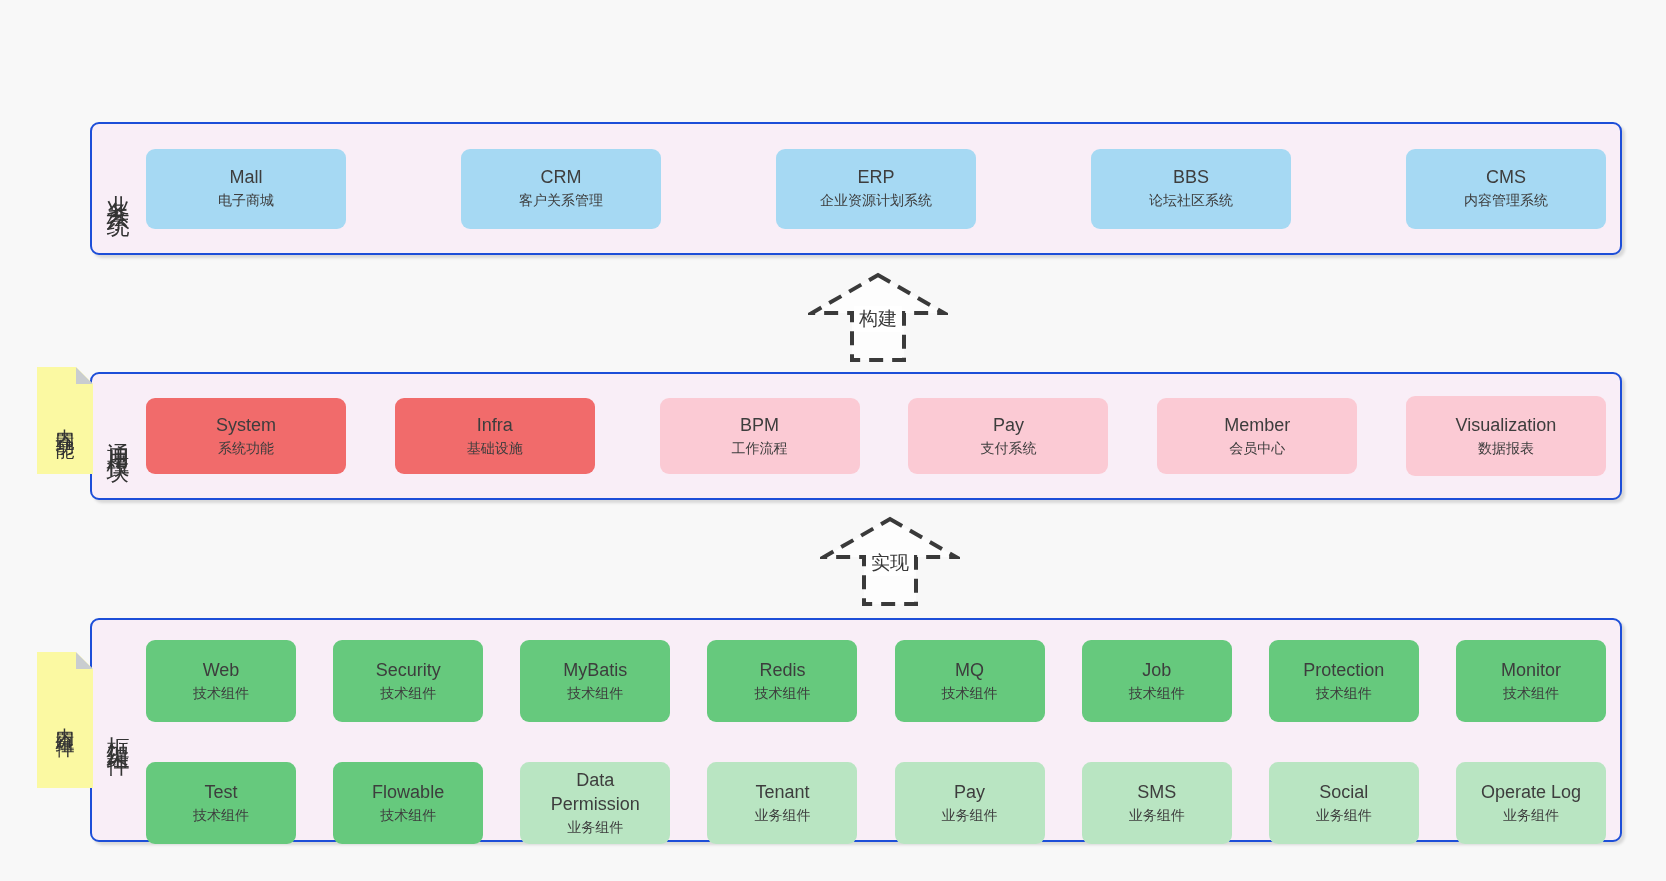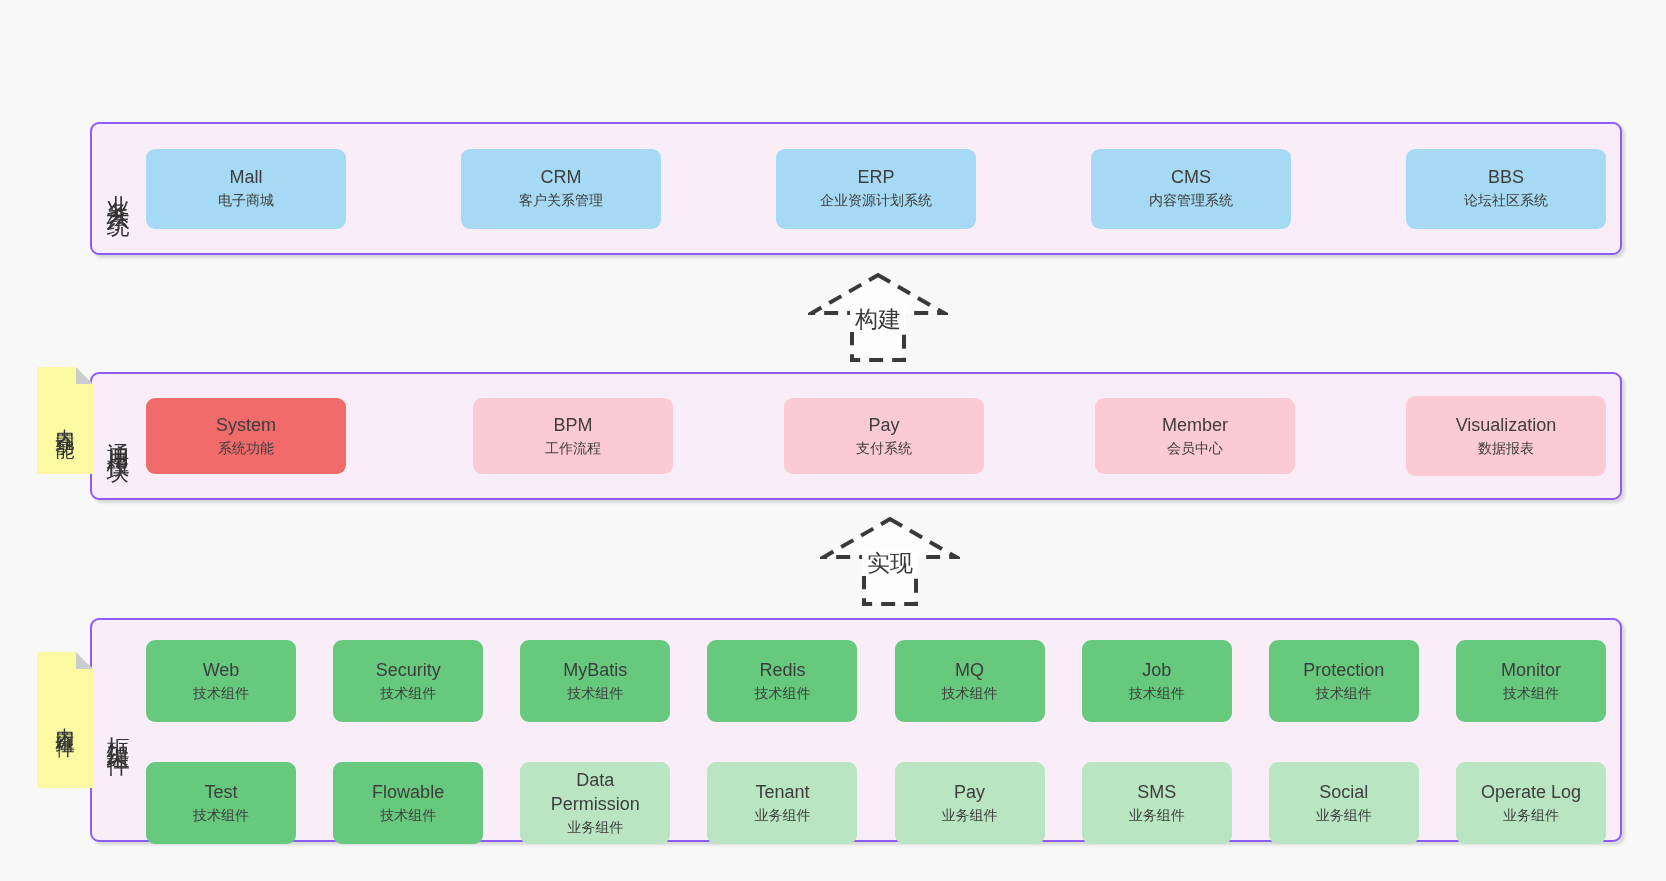--- a/index.html
+++ b/index.html
@@ -9,21 +9,21 @@
     -webkit-font-smoothing:antialiased;
   }
   .stage{
     position:relative;width:1666px;height:881px;
     background:#f8f8f8;overflow:hidden;
   }
   
   .layer{
     position:absolute;left:90px;width:1532px;
     background:#f9eef7;
-    border:2px solid #8b5cf6;border-radius:9px;
+    border:2px solid #1d4ed8;border-radius:9px;
     box-shadow:3px 3px 3px rgba(0,0,0,0.13);
     box-sizing:border-box;
   }
   .layer-label{
     position:absolute;left:0;top:0;bottom:0;width:54px;
     display:flex;align-items:center;justify-content:center;
     writing-mode:vertical-lr;text-orientation:upright;
     font-size:23px;letter-spacing:6px;color:#333;
     user-select:none;
   }
@@ -47,21 +47,21 @@
   .blue{background:#a6d9f3;}
   .red{background:#f16b6b;}
   .pink{background:#fbcad4;}
   .green{background:#66c97d;}
   .lightgreen{background:#b9e5c2;}
   
   .arrow{position:absolute;}
   .arrow-label{
     position:absolute;transform:translateX(-50%);
     background:#ffffff;padding:2px 5px;
-    font-size:23px;color:#3a3a3a;line-height:22px;
+    font-size:19px;color:#3a3a3a;line-height:22px;
     user-select:none;
   }
   
   .note{
     position:absolute;left:37px;width:56px;
     background:#fbf9a2;
     clip-path:polygon(0 0, calc(100% - 17px) 0, 100% 17px, 100% 100%, 0 100%);
     display:flex;align-items:center;justify-content:center;
     z-index:5;
   }
@@ -90,44 +90,48 @@
         </div>
         <div class="box box-wide blue">
           <div class="box-name">CRM</div>
           <div class="box-sub">客户关系管理</div>
         </div>
         <div class="box box-wide blue">
           <div class="box-name">ERP</div>
           <div class="box-sub">企业资源计划系统</div>
         </div>
         <div class="box box-wide blue">
+          <div class="box-name">BBS</div>
+          <div class="box-sub">论坛社区系统</div>
+        </div>
+        <div class="box box-wide blue">
           <div class="box-name">CMS</div>
           <div class="box-sub">内容管理系统</div>
-        </div>
-        <div class="box box-wide blue">
-          <div class="box-name">BBS</div>
-          <div class="box-sub">论坛社区系统</div>
         </div>
       </div>
     </div>
   </div>
 
   <svg class="arrow" style="left:808px;top:272px;" width="140" height="92" viewBox="0 0 140 92">
     <polygon points="70,3 136,41 96,41 96,88 44,88 44,41 4,41" fill="#fdfdfd" stroke="#3a3a3a" stroke-width="4" stroke-dasharray="14 9"></polygon>
   </svg>
   <div class="arrow-label" style="left:878px;top:306px;">构建</div>
 
   <div class="layer" style="top:372px;height:128px;">
     <div class="layer-label">通用模块</div>
     <div class="boxes-area">
       <div class="box-row">
         <div class="box box-wide red" style="height:76px;">
           <div class="box-name">System</div>
           <div class="box-sub">系统功能</div>
         </div>
+        <div class="box box-wide red" style="height:76px;">
+          <div class="box-name">Infra</div>
+          <div class="box-sub">基础设施</div>
+        </div>
         <div class="box box-wide pink" style="height:76px;margin-left:16px;">
           <div class="box-name">BPM</div>
           <div class="box-sub">工作流程</div>
         </div>
         <div class="box box-wide pink" style="height:76px;">
           <div class="box-name">Pay</div>
           <div class="box-sub">支付系统</div>
         </div>
         <div class="box box-wide pink" style="height:76px;">
           <div class="box-name">Member</div>

